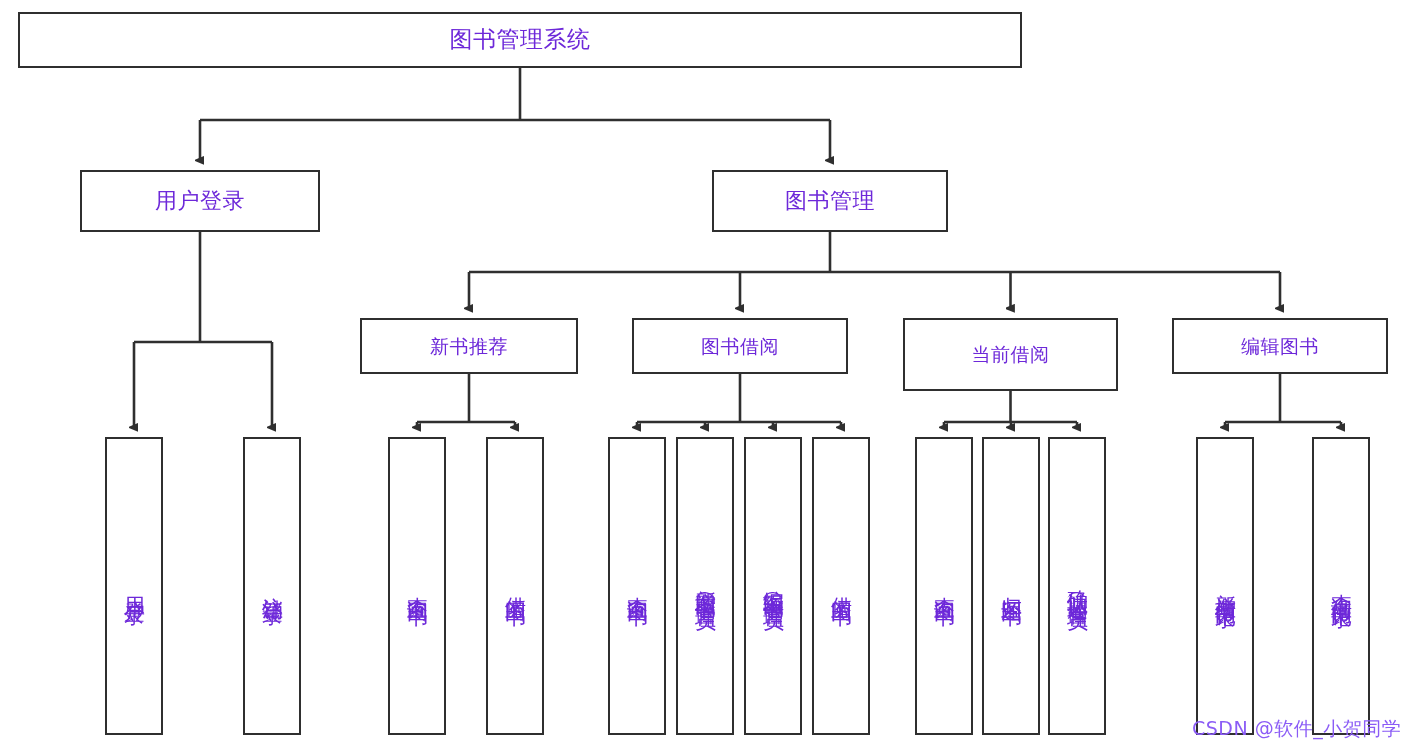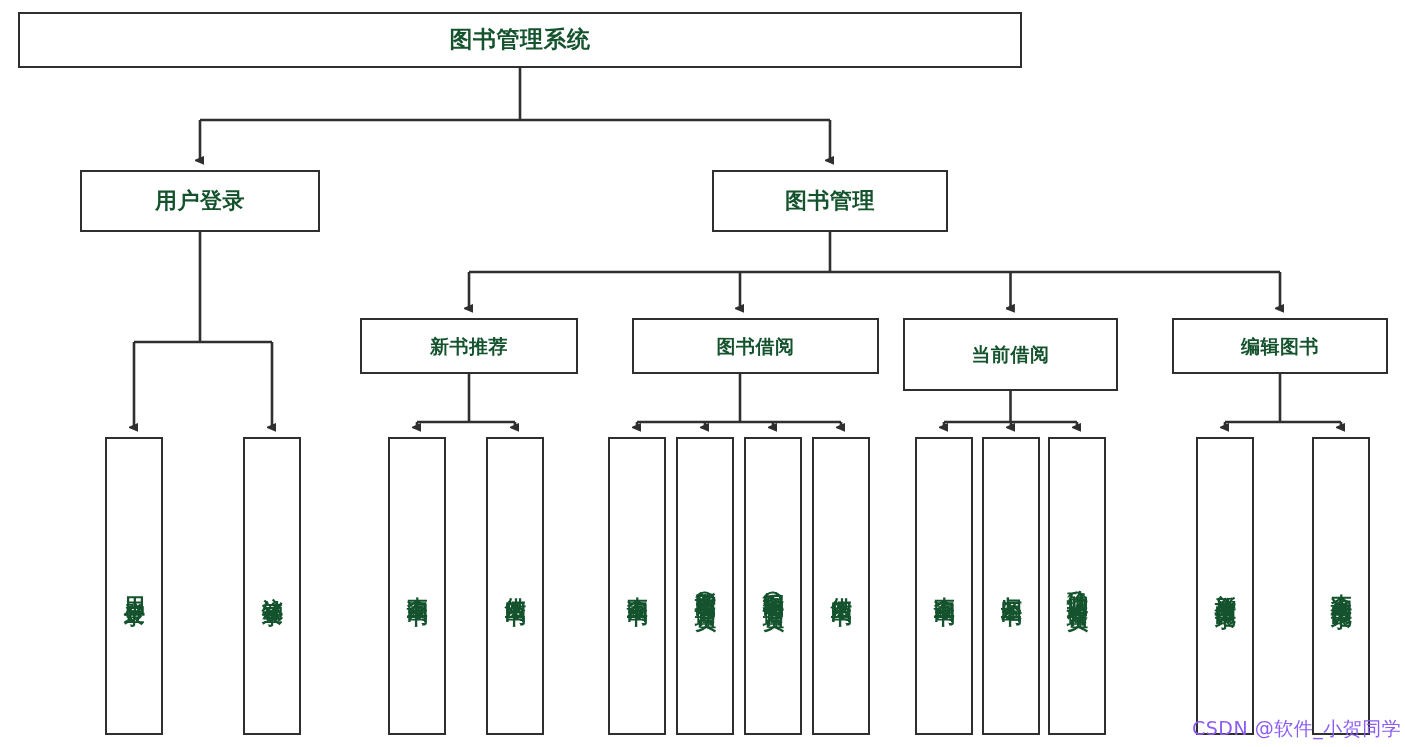--- a/index.html
+++ b/index.html
@@ -26,23 +26,22 @@
     pointer-events: none;
   }
   .node {
     position: absolute;
     box-sizing: border-box;
     border: 2.5px solid #2f2f2f;
     background: #ffffff;
     display: flex;
     align-items: center;
     justify-content: center;
-    color: #14532d;
+    color: #6d28d9;
     text-align: center;
-    font-weight: bold;
   }
   .node.root   { font-size: 23px; }
   .node.lvl2   { font-size: 22px; }
   .node.lvl3   { font-size: 19px; }
   .node.leaf   { font-size: 21px; }
   .node .label {
     line-height: 1.28;
     letter-spacing: 0.5px;
   }
   .node.leaf .label {
@@ -114,21 +113,21 @@
       </div>
       <div class="node lvl2" style="left: 80px; top: 170px; width: 240px; height: 62px;">
         <span class="label">用户登录</span>
       </div>
       <div class="node lvl2" style="left: 712px; top: 170px; width: 236px; height: 62px;">
         <span class="label">图书管理</span>
       </div>
       <div class="node lvl3" style="left: 360px; top: 318px; width: 218px; height: 56px;">
         <span class="label">新书推荐</span>
       </div>
-      <div class="node lvl3" style="left: 632px; top: 318px; width: 247px; height: 56px;">
+      <div class="node lvl3" style="left: 632px; top: 318px; width: 216px; height: 56px;">
         <span class="label">图书借阅</span>
       </div>
       <div class="node lvl3" style="left: 903px; top: 318px; width: 215px; height: 73px;">
         <span class="label">当前借阅</span>
       </div>
       <div class="node lvl3" style="left: 1172px; top: 318px; width: 216px; height: 56px;">
         <span class="label">编辑图书</span>
       </div>
       <div class="node leaf" style="left: 105px; top: 437px; width: 58px; height: 298px;">
         <span class="label">用户登录</span>

